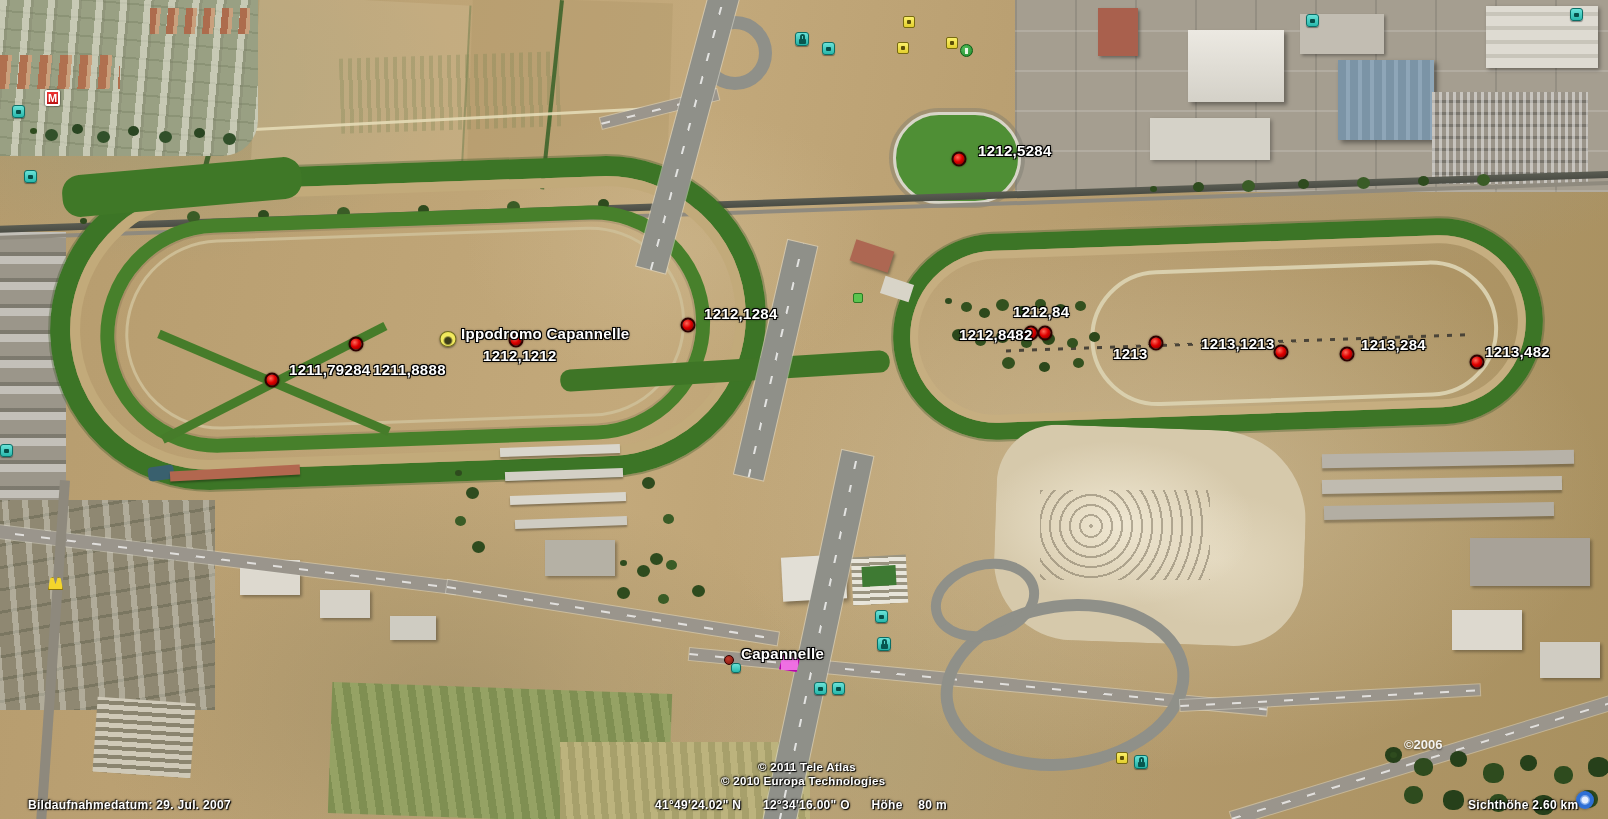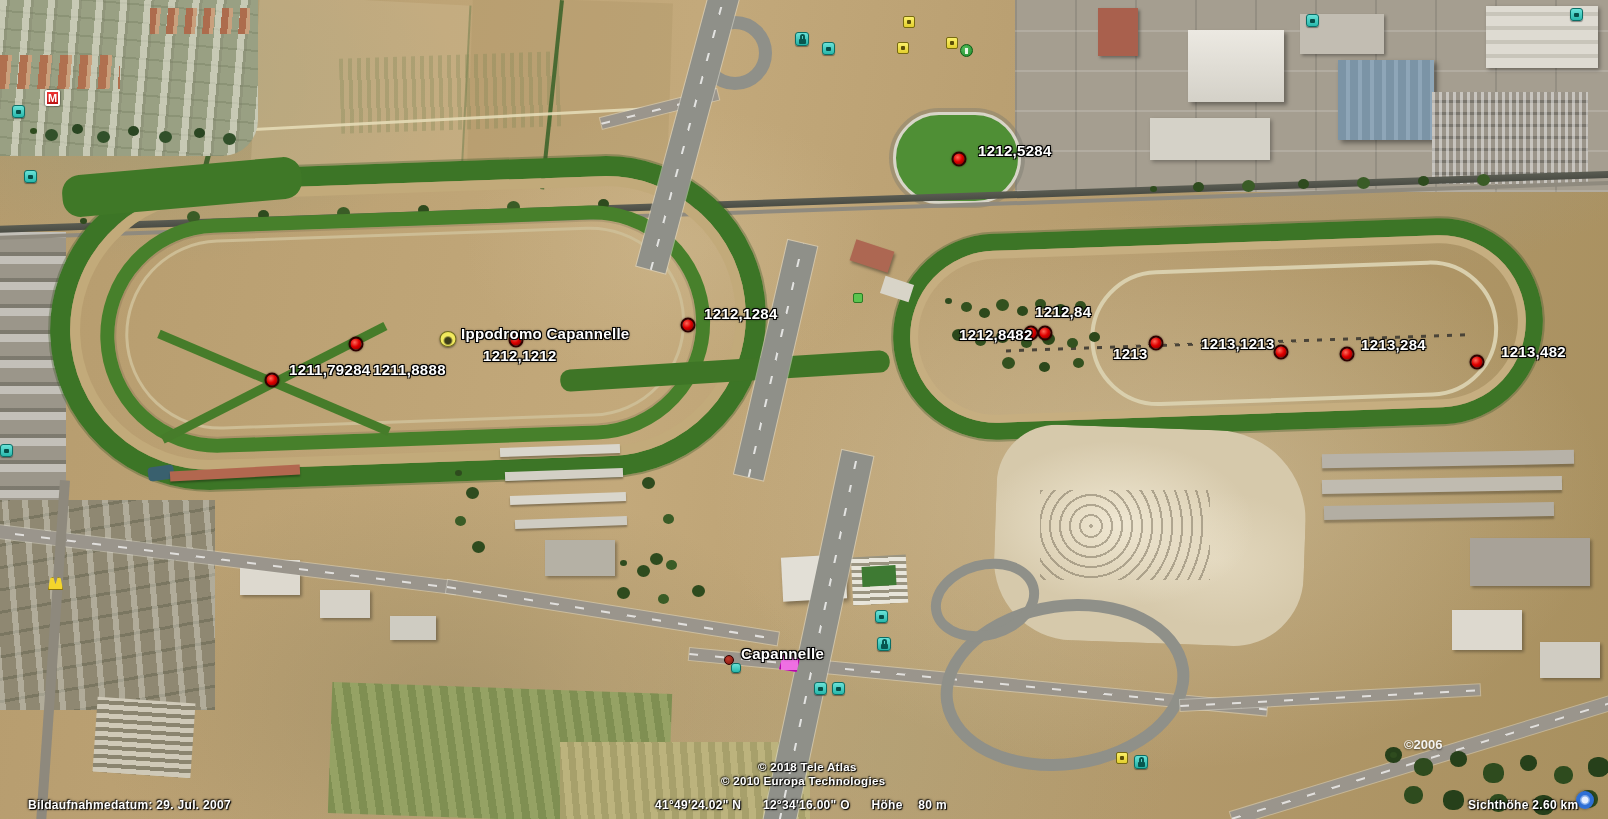--- a/index.html
+++ b/index.html
@@ -233,49 +233,49 @@
       <div class="pm" style="left: 516px; top: 340px;">
         <span class="pm-dot"></span>
         <span class="pm-label" style="left: -33px; top: 8px;">1212,1212</span>
       </div>
       <div class="pm" style="left: 448px; top: 339px;">
         <span class="pm-site"></span>
         <span class="pm-label" style="left: 13px; top: -13px;">Ippodromo Capannelle</span>
       </div>
       <div class="pm" style="left: 1045px; top: 333px;">
         <span class="pm-dot"></span>
-        <span class="pm-label" style="left: -32px; top: -29px; margin-left: 22px;">1212,84</span>
+        <span class="pm-label" style="left: -32px; top: -29px;">1212,84</span>
       </div>
       <div class="pm" style="left: 1031px; top: 333px;">
         <span class="pm-dot"></span>
         <span class="pm-label" style="left: -72px; top: -6px;">1212,8482</span>
       </div>
       <div class="pm" style="left: 1156px; top: 343px;">
         <span class="pm-dot"></span>
         <span class="pm-label" style="left: -43px; top: 3px;">1213</span>
       </div>
       <div class="pm" style="left: 1281px; top: 352px;">
         <span class="pm-dot"></span>
         <span class="pm-label" style="left: -80px; top: -16px;">1213,1213</span>
       </div>
       <div class="pm" style="left: 1347px; top: 354px;">
         <span class="pm-dot"></span>
         <span class="pm-label" style="left: 14px; top: -17px;">1213,284</span>
       </div>
       <div class="pm" style="left: 1477px; top: 362px;">
         <span class="pm-dot"></span>
-        <span class="pm-label" style="left: 24px; top: -18px;">1213,482</span>
+        <span class="pm-label" style="left: 8px; top: -18px;">1213,482</span>
       </div>
       <div class="pm" style="left: 729px; top: 660px;">
         <span class="pm-dot-small"></span>
         <span class="pm-label" style="left: 12px; top: -14px;">Capannelle</span>
       </div>
     </div>
 
-  <div class="sbar attr" style="left:758px;top:761px;">© 2018 Tele Atlas</div>
+  <div class="sbar attr" style="left:758px;top:761px;">© 2011 Tele Atlas</div>
   <div class="sbar attr" style="left:721px;top:775px;">© 2010 Europa Technologies</div>
 
   <div class="glogo-c" style="left:1404px;top:737px;">©2006</div>
 
   <div class="sbar" style="left:8px;top:798px;padding-left:20px;">Bildaufnahmedatum: 29. Jul. 2007</div>
   <div class="sbar" style="left:655px;top:798px;">
     <span>41°49'24.02" N</span>
     <span style="margin-left:18px;">12°34'16.00" O</span>
     <span style="margin-left:18px;">Höhe</span>
     <span style="margin-left:12px;">80 m</span>

